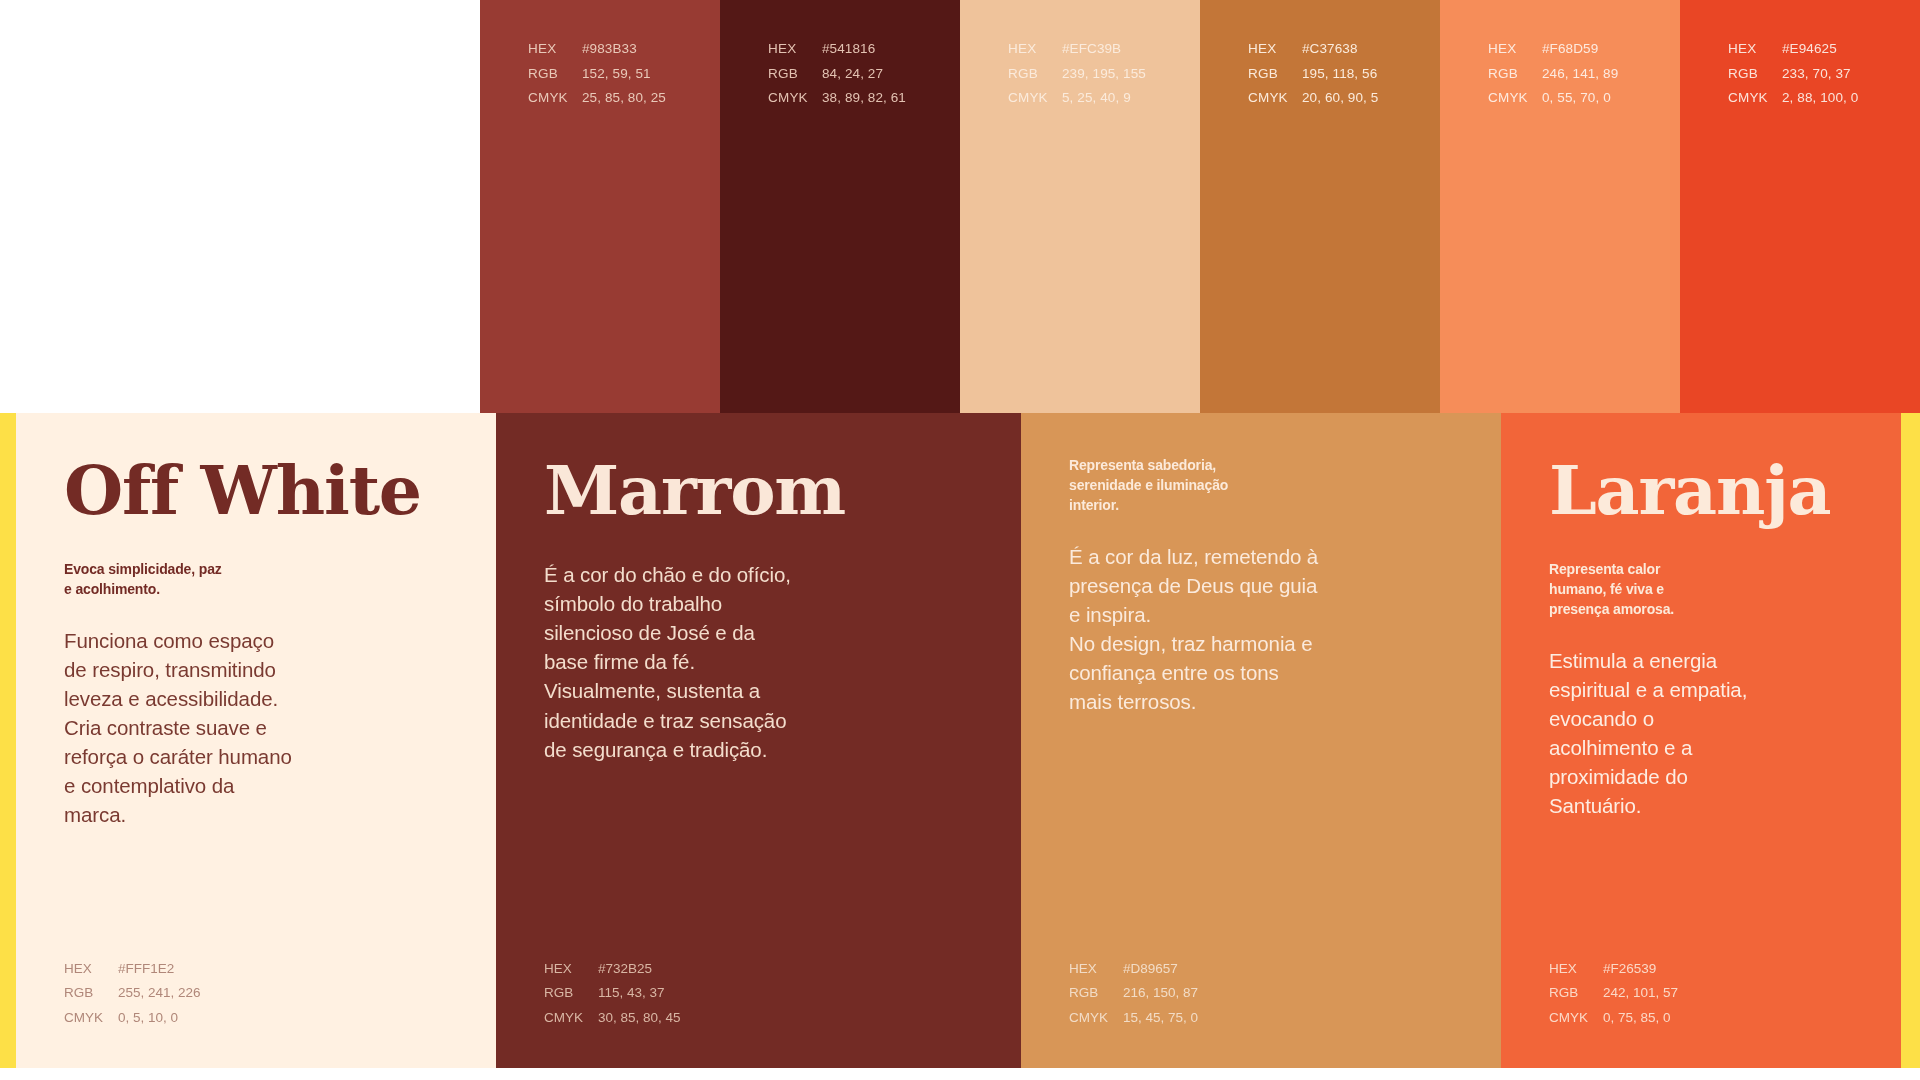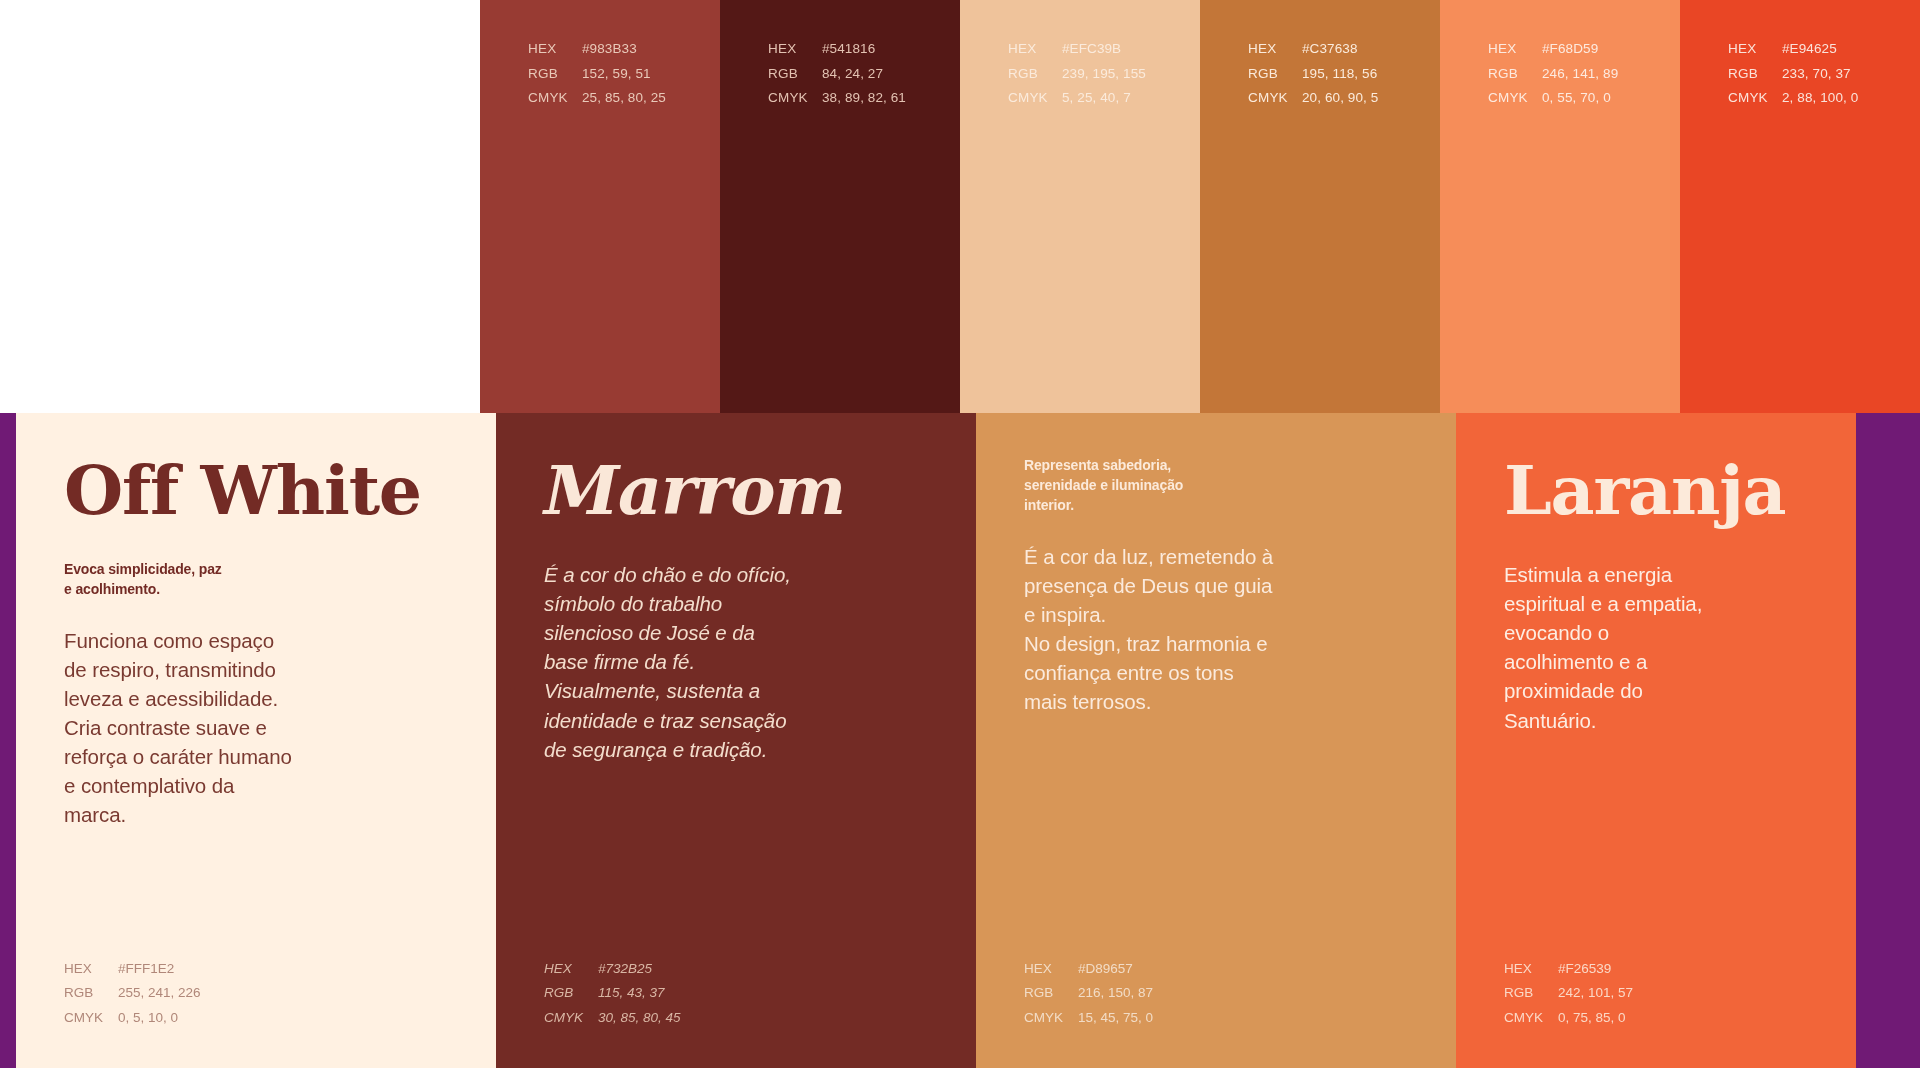--- a/index.html
+++ b/index.html
@@ -2,21 +2,21 @@
 <html><head>
 <meta charset="utf-8">
 <style>
   * { margin:0; padding:0; box-sizing:border-box; }
   html,body {
     width:1920px; height:1080px;
     background:#ffffff;
     font-family:"Liberation Sans", sans-serif;
     overflow:hidden;
   }
-  .page { position:relative; width:1920px; height:1080px; background:#701a75; }
+  .page { position:relative; width:1920px; height:1080px; background:#fde047; }
 
   
   .swatch-row { position:absolute; left:0; top:0; width:1920px; height:413px; display:flex; }
   .swatch { height:100%; position:relative; }
   .swatch-specs {
     position:absolute; left:48px; top:42px;
     display:grid; grid-template-columns:54px auto;
     row-gap:11px; column-gap:0px;
     font-size:13.5px; line-height:1;
     white-space:nowrap;
@@ -91,21 +91,21 @@
           <span class="v">38, 89, 82, 61</span>
         </div>
       </div>
       <div class="swatch" style="width: 240px; background: rgb(239, 195, 155);">
         <div class="swatch-specs" style="color: rgb(251, 235, 220);">
           <span class="k">HEX</span>
           <span class="v">#EFC39B</span>
           <span class="k">RGB</span>
           <span class="v">239, 195, 155</span>
           <span class="k">CMYK</span>
-          <span class="v">5, 25, 40, 7</span>
+          <span class="v">5, 25, 40, 9</span>
         </div>
       </div>
       <div class="swatch" style="width: 240px; background: rgb(195, 118, 56);">
         <div class="swatch-specs" style="color: rgb(251, 235, 220);">
           <span class="k">HEX</span>
           <span class="v">#C37638</span>
           <span class="k">RGB</span>
           <span class="v">195, 118, 56</span>
           <span class="k">CMYK</span>
           <span class="v">20, 60, 90, 5</span>
@@ -149,21 +149,21 @@
         </div>
         <div class="desc-specs" style="color: rgb(176, 135, 121);">
           <span class="k">HEX</span>
           <span class="v">#FFF1E2</span>
           <span class="k">RGB</span>
           <span class="v">255, 241, 226</span>
           <span class="k">CMYK</span>
           <span class="v">0, 5, 10, 0</span>
         </div>
       </div>
-      <div class="desc" style="width: 480px; background: rgb(115, 43, 37); font-style: italic;">
+      <div class="desc" style="width: 525px; background: rgb(115, 43, 37);">
         <div class="desc-inner">
           <div class="desc-title" style="color:#FAE7D8">Marrom</div>
           <div class="desc-body" style="color:#F3DDCC">É a cor do chão e do ofício,
 símbolo do trabalho
 silencioso de José e da
 base firme da fé.
 Visualmente, sustenta a
 identidade e traz sensação
 de segurança e tradição.</div>
         </div>
@@ -193,20 +193,23 @@
           <span class="v">#D89657</span>
           <span class="k">RGB</span>
           <span class="v">216, 150, 87</span>
           <span class="k">CMYK</span>
           <span class="v">15, 45, 75, 0</span>
         </div>
       </div>
       <div class="desc" style="width: 400px; background: rgb(242, 101, 57);">
         <div class="desc-inner">
           <div class="desc-title" style="color:#FCEADA">Laranja</div>
+          <div class="desc-lead" style="color:#FCEADA">Representa calor
+humano, fé viva e
+presença amorosa.</div>
           <div class="desc-body" style="color:#FDEDE2">Estimula a energia
 espiritual e a empatia,
 evocando o
 acolhimento e a
 proximidade do
 Santuário.</div>
         </div>
         <div class="desc-specs" style="color: rgb(251, 216, 198);">
           <span class="k">HEX</span>
           <span class="v">#F26539</span>

